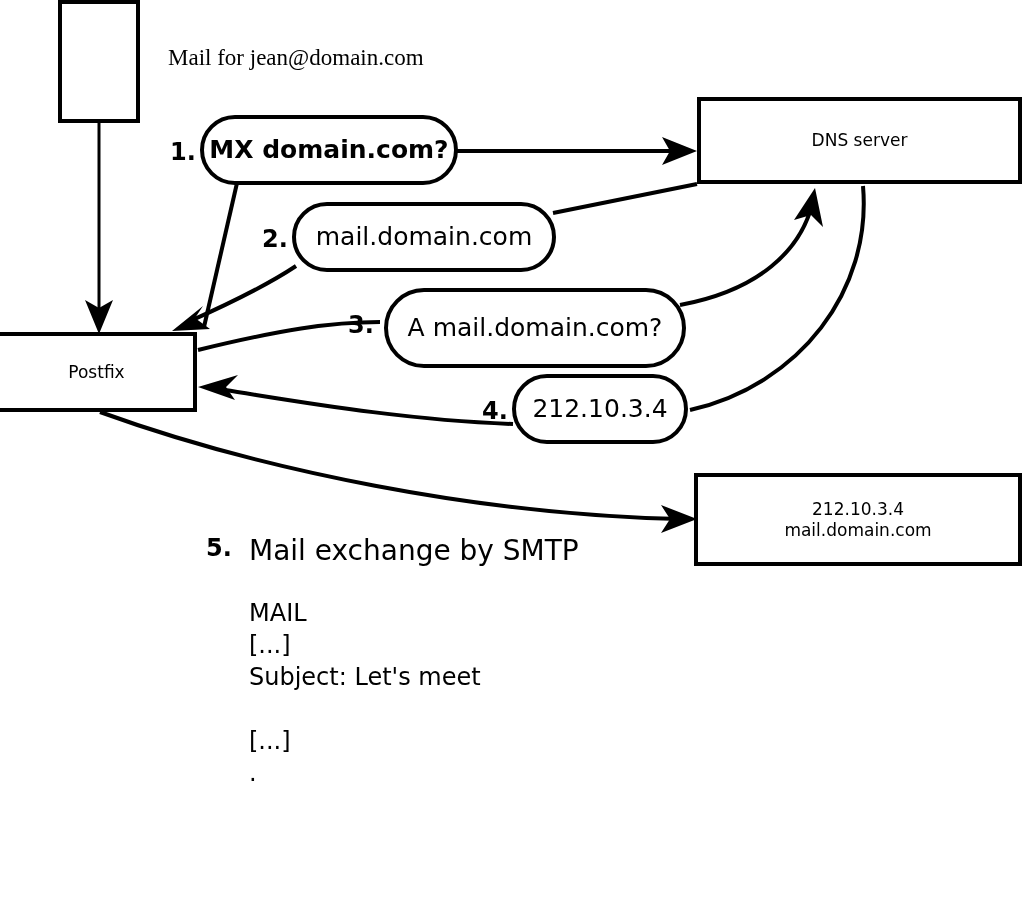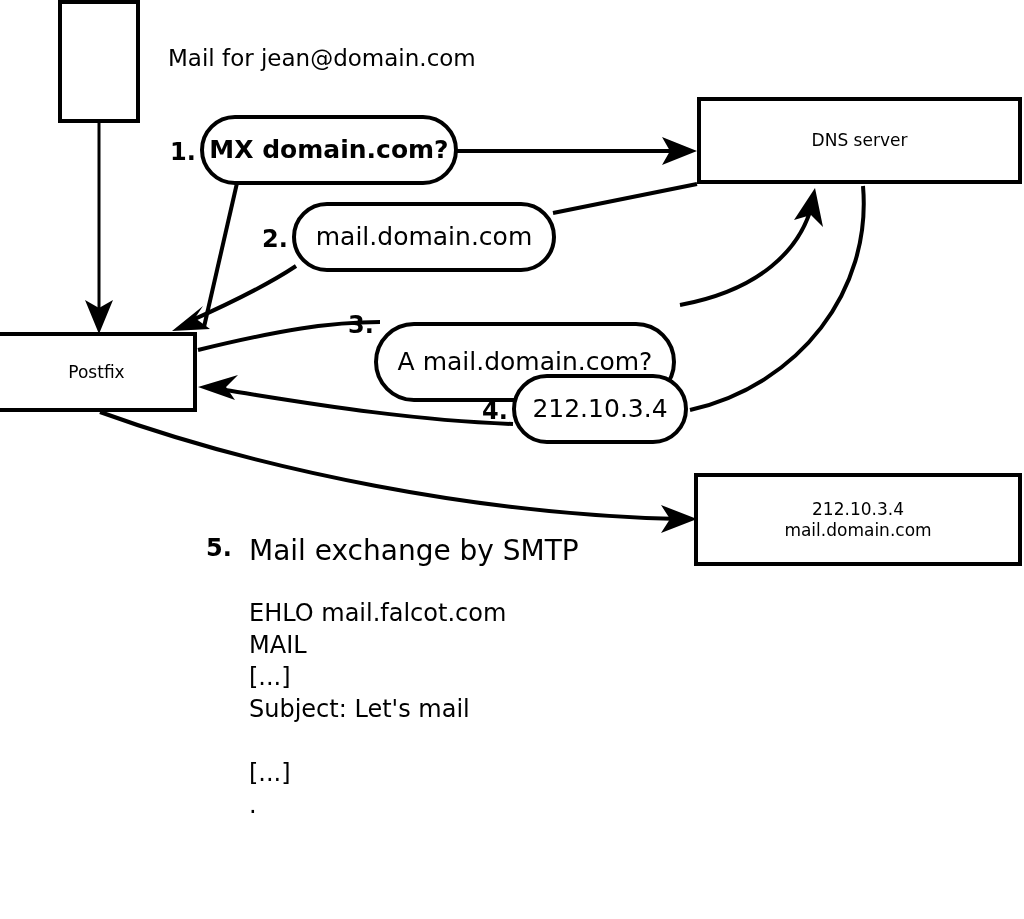--- a/index.html
+++ b/index.html
@@ -54,20 +54,21 @@
   .rect-node {
     border-radius: 0;
   }
   .bubble {
     border-radius: 999px;
     white-space: nowrap;
   }
   .txt {
     position: absolute;
     white-space: pre;
+    font-family: Liberation Serif, serif;
   }
   .step-num {
     position: absolute;
     font-weight: bold;
     font-size: 24px;
     letter-spacing: 0px;
   }
   .label-plain {
     font-size: 23px;
   }
@@ -165,35 +166,34 @@
   <div class="node bubble" style="left:200px; top:115px; width:258px; height:70px;font-weight:bold;">
     <span class="bubble-label">MX domain.com?</span>
   </div>
 
   <div class="step-num" style="left:262px; top:225px;">2.</div>
   <div class="node bubble" style="left:292px; top:202px; width:264px; height:70px;">
     <span class="bubble-label">mail.domain.com</span>
   </div>
 
   <div class="step-num" style="left:348px; top:311px;">3.</div>
-  <div class="node bubble" style="left:374px; top:288px; width:302px; height:80px;margin-top:34px;">
+  <div class="node bubble" style="left:384px; top:288px; width:302px; height:80px;">
     <span class="bubble-label">A mail.domain.com?</span>
   </div>
 
   <div class="step-num" style="left:482px; top:397px;">4.</div>
   <div class="node bubble" style="left:512px; top:374px; width:176px; height:70px;">
     <span class="bubble-label">212.10.3.4</span>
   </div>
 
   <div class="step-num" style="left:206px; top:534px;">5.</div>
   <div class="step5-label" style="left:249px; top:534px;">Mail exchange by SMTP</div>
 
   <div style="position:absolute; left:249px; top:599px;">
-    <div class="smtp-line" style="position:relative; left:0; top:0; height:32px;">EHLO mail.falcot.com</div>
     <div class="smtp-line" style="position:relative; left:0; top:0; height:32px;">MAIL</div>
     <div class="smtp-line" style="position:relative; left:0; top:0; height:32px;">[...]</div>
-    <div class="smtp-line" style="position:relative; left:0; top:0; height:32px;">Subject: Let's mail</div>
+    <div class="smtp-line" style="position:relative; left:0; top:0; height:32px;">Subject: Let's meet</div>
     <div class="smtp-line" style="position:relative; left:0; top:0; height:32px;"></div>
     <div class="smtp-line" style="position:relative; left:0; top:0; height:32px;">[...]</div>
     <div class="smtp-line" style="position:relative; left:0; top:0; height:32px;">.</div>
   </div>
 
 </div>
 
 </body></html>

